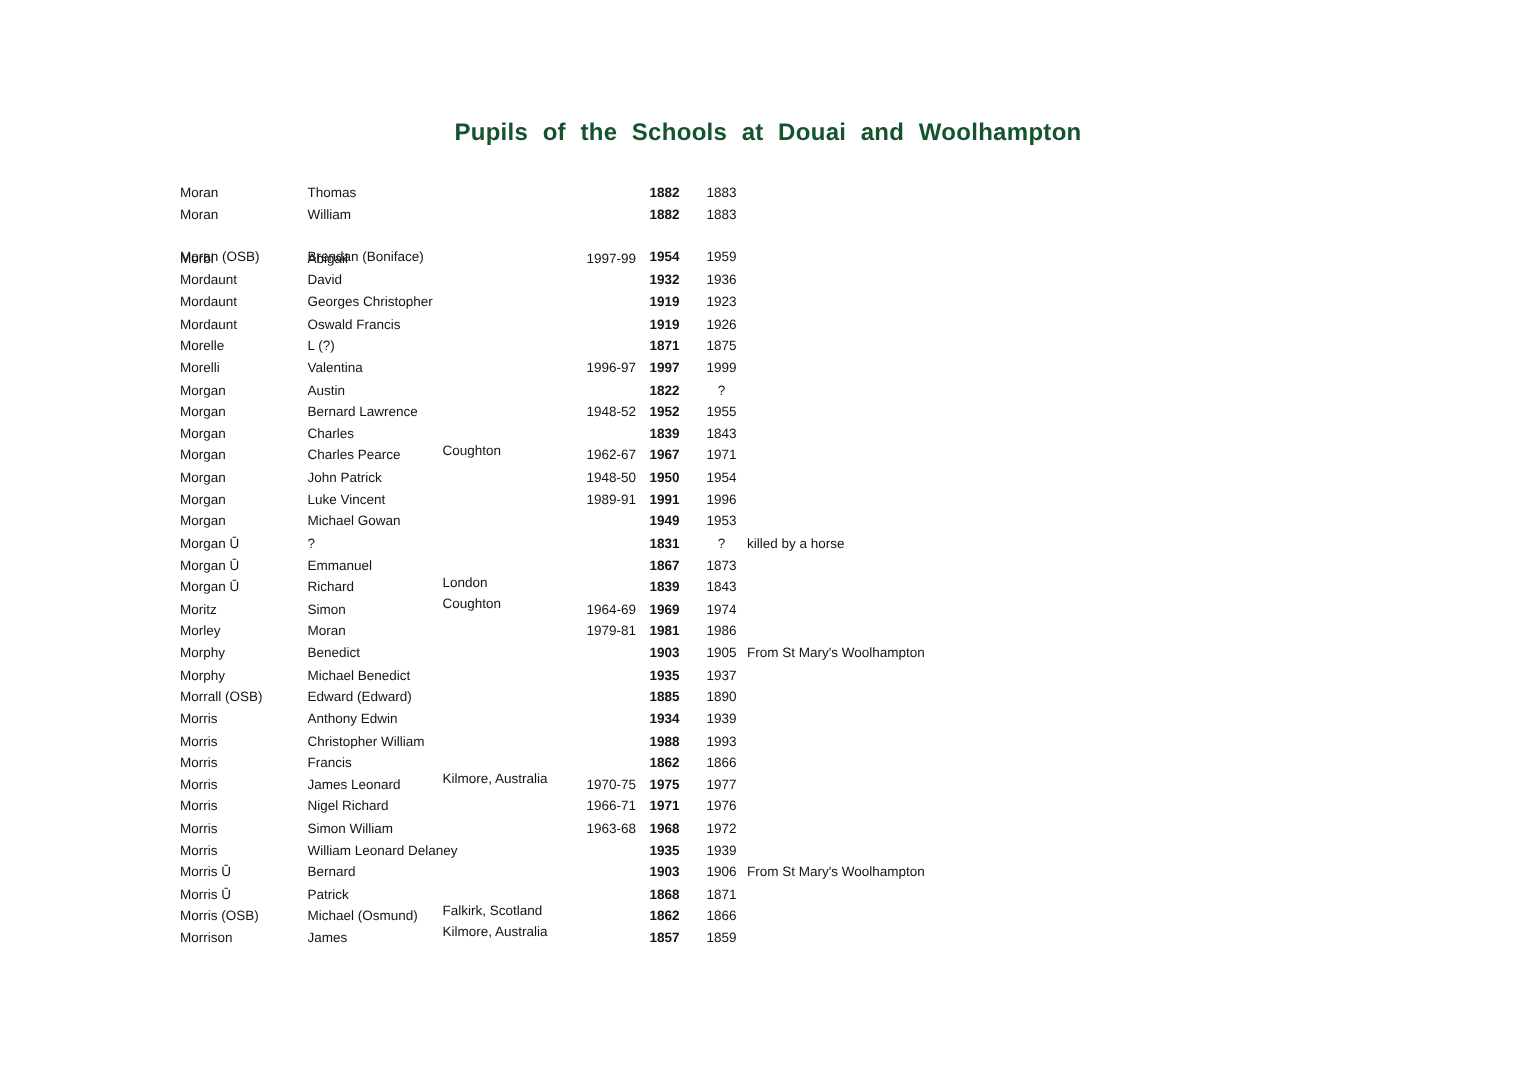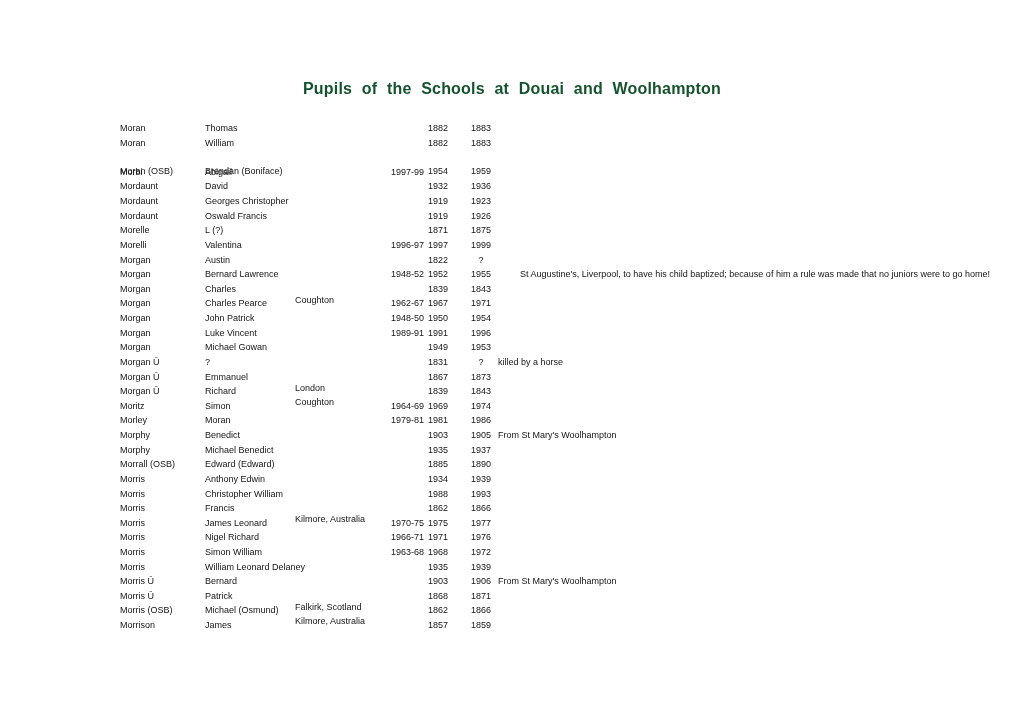--- a/index.html
+++ b/index.html
@@ -38,21 +38,21 @@
   }
   .cell {
     position: absolute;
     top: 0;
     white-space: nowrap;
   }
   .c-surname  { left: 120px; }
   .c-forename { left: 205px; }
   .c-place    { left: 295px; margin-top: 11px; }
   .c-range    { left: 374px; width: 50px; text-align: right; }
-  .c-y1       { left: 428px; width: 30px; text-align: left; }
+  .c-y1       { left: 428px; width: 30px; text-align: center; font-weight: bold; }
   .c-y2       { left: 466px; width: 30px; text-align: center; }
   .c-note     { left: 498px; }
   .c-note.indent { left: 520px; }
 </style>
 </head>
 <body>
 
 <div class="page">
   <div class="doc-title">Pupils of the Schools at Douai and Woolhampton</div>
   <div id="rows">
@@ -115,21 +115,20 @@
         <span class="cell c-forename">Austin</span>
         <span class="cell c-y1">1822</span>
         <span class="cell c-y2">?</span>
       </div>
       <div class="row" style="top: 267.2px;">
         <span class="cell c-surname">Morgan</span>
         <span class="cell c-forename">Bernard Lawrence</span>
         <span class="cell c-range">1948-52</span>
         <span class="cell c-y1">1952</span>
         <span class="cell c-y2">1955</span>
-        <span class="cell c-note indent">St Augustine's, Liverpool, to have his child baptized; because of him a rule was made that no juniors were to go home!</span>
       </div>
       <div class="row" style="top: 281.82px;">
         <span class="cell c-surname">Morgan</span>
         <span class="cell c-forename">Charles</span>
         <span class="cell c-place">Coughton</span>
         <span class="cell c-y1">1839</span>
         <span class="cell c-y2">1843</span>
       </div>
       <div class="row" style="top: 296.44px;">
         <span class="cell c-surname">Morgan</span>

